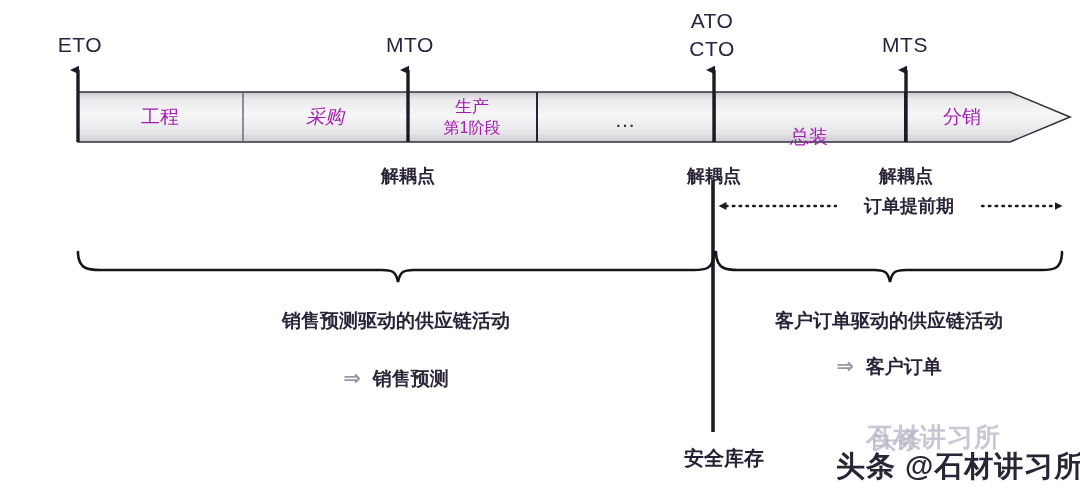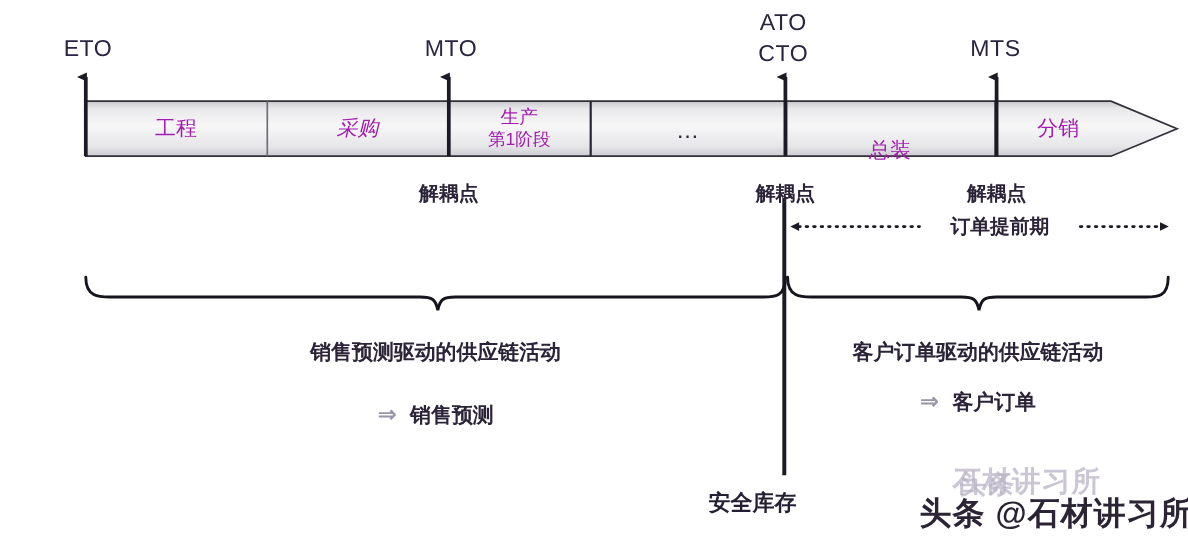--- a/index.html
+++ b/index.html
@@ -154,19 +154,19 @@
   <div class="txt brace-text" style="left:396px;top:311px;">销售预测驱动的供应链活动</div>
   <div class="txt brace-sub" style="left:396px;top:355px;margin-top:12px;">
     <span style="color:#9a96a8;font-size:21px;margin-right:12px;">⇒</span><span>销售预测</span>
   </div>
 
   <div class="txt brace-sub" style="left:889px;top:355px;">
     <span style="color:#9a96a8;font-size:21px;margin-right:12px;">⇒</span><span>客户订单</span>
   </div>
   <div class="txt brace-text" style="left:889px;top:311px;">客户订单驱动的供应链活动</div>
 
-  <div class="txt safety" style="left:684px;top:448px;">安全库存</div>
+  <div class="txt safety" style="left:724px;top:448px;">安全库存</div>
 
   <div class="wm wm-ghost2">头条</div>
   <div class="wm wm-ghost">石材讲习所</div>
   <div class="wm wm-main">头条 @石材讲习所</div>
 
 </div>
 
 </body></html>

